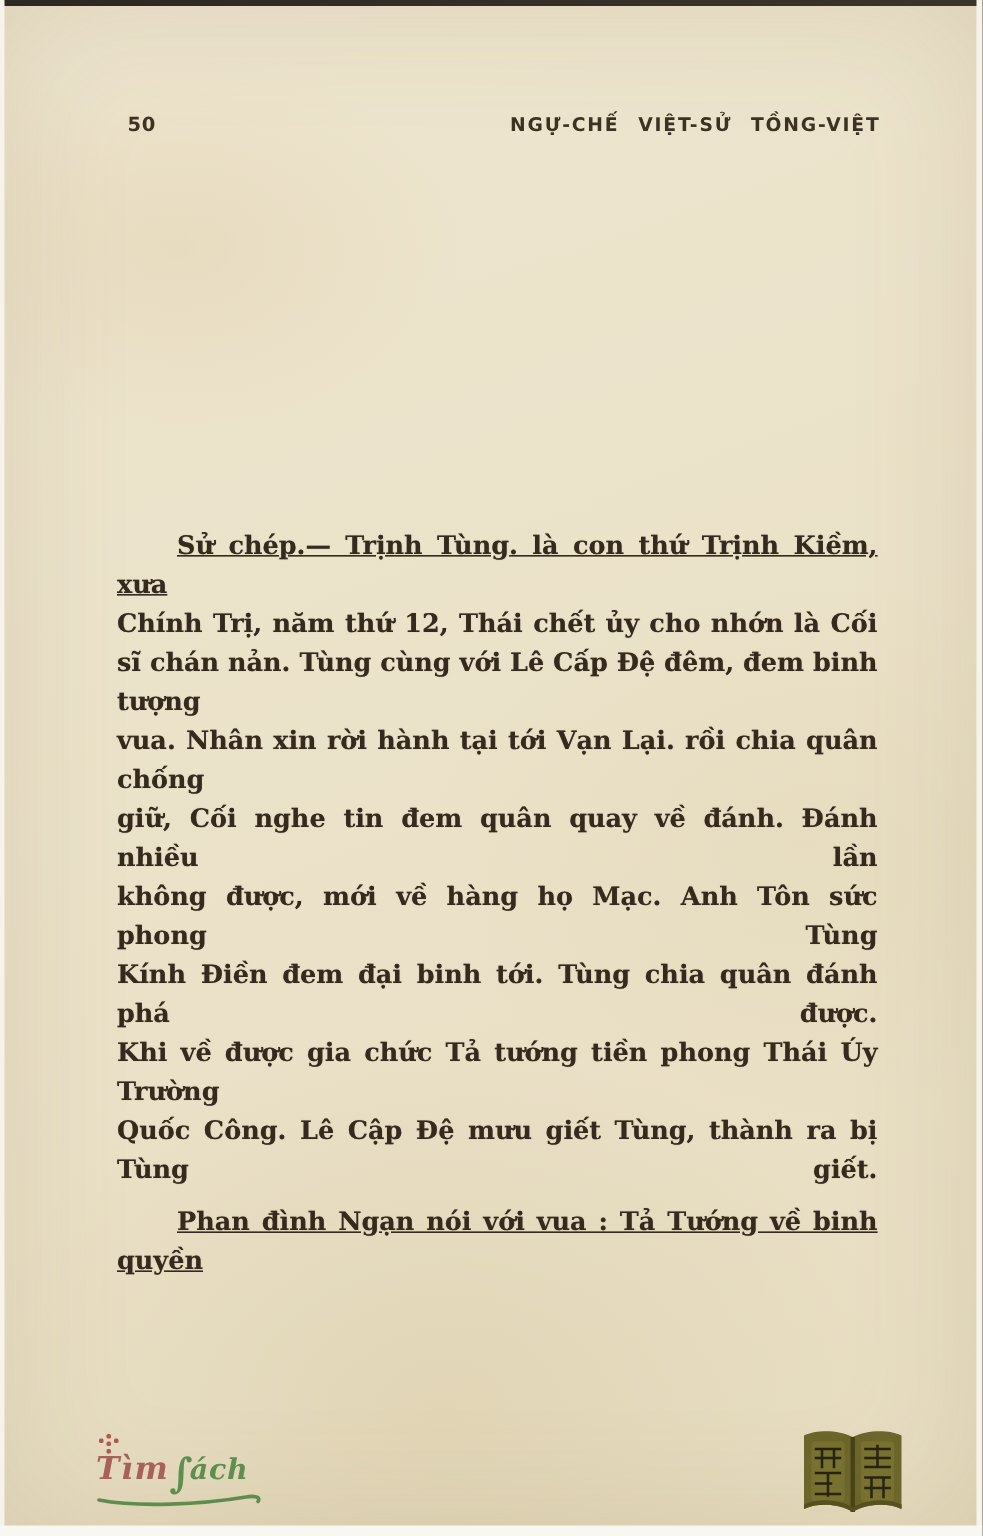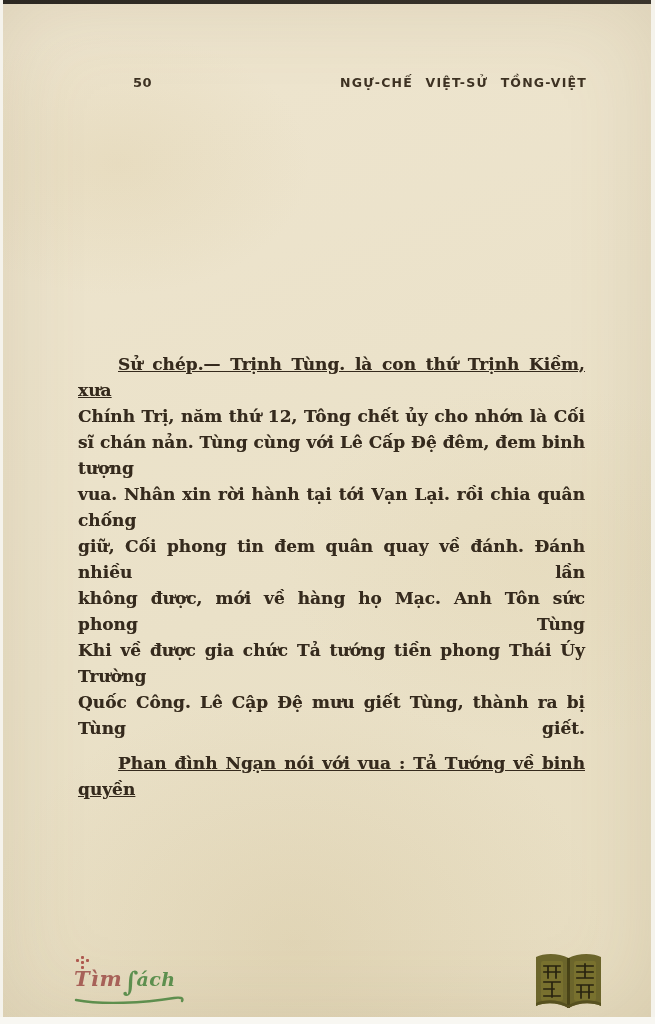--- a/index.html
+++ b/index.html
@@ -19,42 +19,42 @@
   }
   .edge-top    { position:absolute; top:0; left:0; right:0; height:4px; background:linear-gradient(90deg,#2c2822,#3a342c); z-index:6; }
   .edge-left   { position:absolute; top:0; bottom:0; left:0; width:3px; background:#f5f3ec; z-index:6; }
   .edge-right  { position:absolute; top:0; bottom:0; right:0; width:4px; background:#f5f3ec; z-index:6; }
   .edge-bottom { position:absolute; left:0; right:0; bottom:0; height:7px; background:#f8f7f2; z-index:6; }
 
   .header-row {
     position:absolute; left:85px; right:68px; top:75px; z-index:2;
     display:flex; justify-content:space-between; align-items:baseline;
     font-family:"DejaVu Sans","Liberation Sans",sans-serif;
-    color:#3e3223; font-weight:bold;margin-left:48px;
+    color:#3e3223; font-weight:bold;
   }
   .page-number { font-size:13px; letter-spacing:.5px; }
   .running-title { font-size:12.5px; letter-spacing:1.2px; word-spacing:7px; }
 
   .page-title {
     position:absolute; left:78px; width:507px; top:266px; z-index:2;
     margin:0; box-sizing:border-box; padding-left:52px;
     text-align:center; font-size:31px; font-weight:bold; letter-spacing:1.5px;
     color:#2b2217; text-shadow:0 0 .6px rgba(43,34,23,.55);
   }
 
   .body-text {
     position:absolute; left:78px; width:507px; top:351px; z-index:2;
     font-size:17px; font-weight:bold; color:#352a1d;
     text-shadow:0 0 .5px rgba(53,42,29,.5);
   }
   .para + .para { margin-top:9px; }
   .line { line-height:26px; text-align:justify; text-align-last:justify; }
   .para .line:first-child { text-indent:40px;text-decoration:underline; }
 
-  .watermark { position:absolute; left:74px; top:958px; z-index:3;text-align:center; }
+  .watermark { position:absolute; left:64px; top:958px; z-index:3;text-align:center; }
   .wm-mark { position:absolute; left:2px; top:-2px; }
   .wm-text { position:relative; top:8px; white-space:nowrap; }
   .wm-tim { color:#a9625a; font-style:italic; font-size:21px; font-weight:bold; letter-spacing:1px; }
   .wm-s   { color:#5d9150; font-size:27px; font-weight:bold; vertical-align:-5px; margin:0 -2px 0 0; }
   .wm-ach { color:#5d9150; font-style:italic; font-size:19px; font-weight:bold; letter-spacing:.5px; }
   .wm-underline { position:absolute; left:0; top:36px; }
 
   .seal { position:absolute; left:531px; top:951px; z-index:3; filter:blur(.3px); }
 </style>
 </head>
@@ -69,25 +69,26 @@
   <div class="header-row">
     <span class="page-number">50</span>
     <span class="running-title">NGỰ-CHẾ VIỆT-SỬ TỒNG-VIỆT</span>
   </div>
 
 
   <div class="body-text">
     <div class="para">
 
     <div class="line">Sử chép.— Trịnh Tùng. là con thứ Trịnh Kiềm, xưa</div>
-        <div class="line">Chính Trị, năm thứ 12, Tông chết ủy cho nhớn là Cối</div>
+        <div class="line">Chính Trị, năm thứ 12, Thái chết ủy cho nhớn là Cối</div>
         <div class="line">sĩ chán nản. Tùng cùng với Lê Cấp Đệ đêm, đem binh tượng</div>
         <div class="line">vua. Nhân xin rời hành tại tới Vạn Lại. rồi chia quân chống</div>
-        <div class="line">giữ, Cối phong tin đem quân quay về đánh. Đánh nhiều lần</div>
+        <div class="line">giữ, Cối nghe tin đem quân quay về đánh. Đánh nhiều lần</div>
         <div class="line">không được, mới về hàng họ Mạc. Anh Tôn sức phong Tùng</div>
+        <div class="line">Kính Điền đem đại binh tới. Tùng chia quân đánh phá được.</div>
         <div class="line">Khi về được gia chức Tả tướng tiền phong Thái Úy Trường</div>
         <div class="line">Quốc Công. Lê Cập Đệ mưu giết Tùng, thành ra bị Tùng giết.</div>
       </div>
     <div class="para">
 
     <div class="line">Phan đình Ngạn nói với vua : Tả Tướng về binh quyền</div>
       </div>
   </div>
 
   <div class="watermark">

